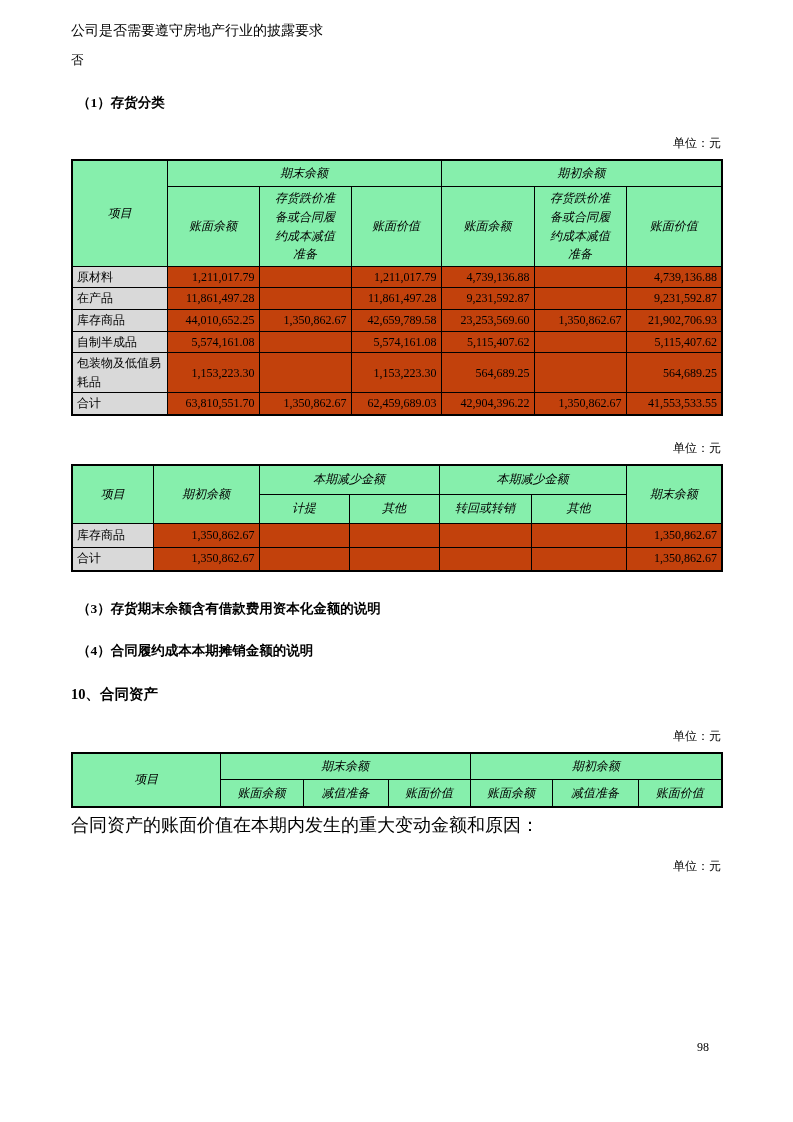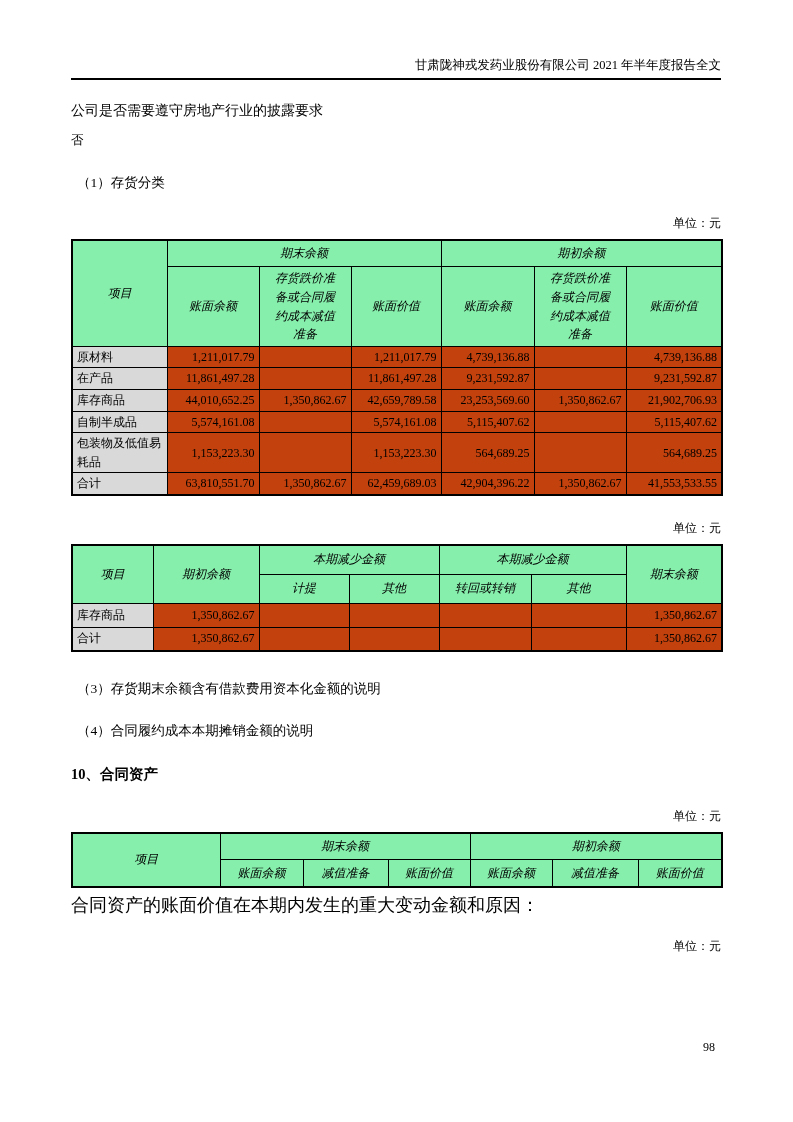--- a/index.html
+++ b/index.html
@@ -16,21 +16,21 @@
 
   .doc-header {
     padding-top:57px;
     padding-bottom:4px;
     text-align:right;
     font-size:12.5px;
     border-bottom:2px solid #000;
   }
 
   .h1 { font-size:14.5px; font-weight:bold; margin:26px 0 0 0; line-height:1.2; }
-  .h2 { font-size:13.5px; font-weight:normal; margin:27px 0 0 0; padding-left:6px; line-height:1.2; }
+  .h2 { font-size:13.5px; font-weight:bold; margin:27px 0 0 0; padding-left:6px; line-height:1.2; }
   .body-text { font-size:14px; margin:23px 0 0 0; line-height:1.2; }
   .answer-text { font-size:12.5px; margin:13px 0 0 0; line-height:1.2; }
   .note-text { font-size:18px; margin:7px 0 0 0; line-height:1.2; }
 
   .unit { text-align:right; font-size:12px; margin:24px 0 7px 0; }
   .unit-last { text-align:right; font-size:12px; margin:22px 0 0 0; }
 
   table.doc-table {
     border-collapse:collapse;
     table-layout:fixed;
@@ -52,31 +52,30 @@
   .t1-hr1 { height:27px; }
   .t1-hr2 { height:66px; }
   .t1-row { height:15px; }
   .t1-row-tall { height:40px; }
   .t2-hr { height:29px; }
   .t2-row { height:24px; }
   .t3-hr { height:27px; }
 
   .page-number {
     position:absolute;
-    right:78px; top:1040px;
+    right:84px; top:1040px;
     font-size:12px;
   }
 </style>
 </head>
 <body>
 
 <div class="page">
   <div class="content">
 
-    <div class="doc-header">甘肃陇神戎发药业股份有限公司 2021 年半年度报告全文</div>
 
     <div class="body-text">公司是否需要遵守房地产行业的披露要求</div>
     <div class="answer-text">否</div>
 
     <div class="h2">（1）存货分类</div>
     <div class="unit">单位：元</div>
 
     <table class="doc-table">
       <colgroup>
         <col style="width:95px">

